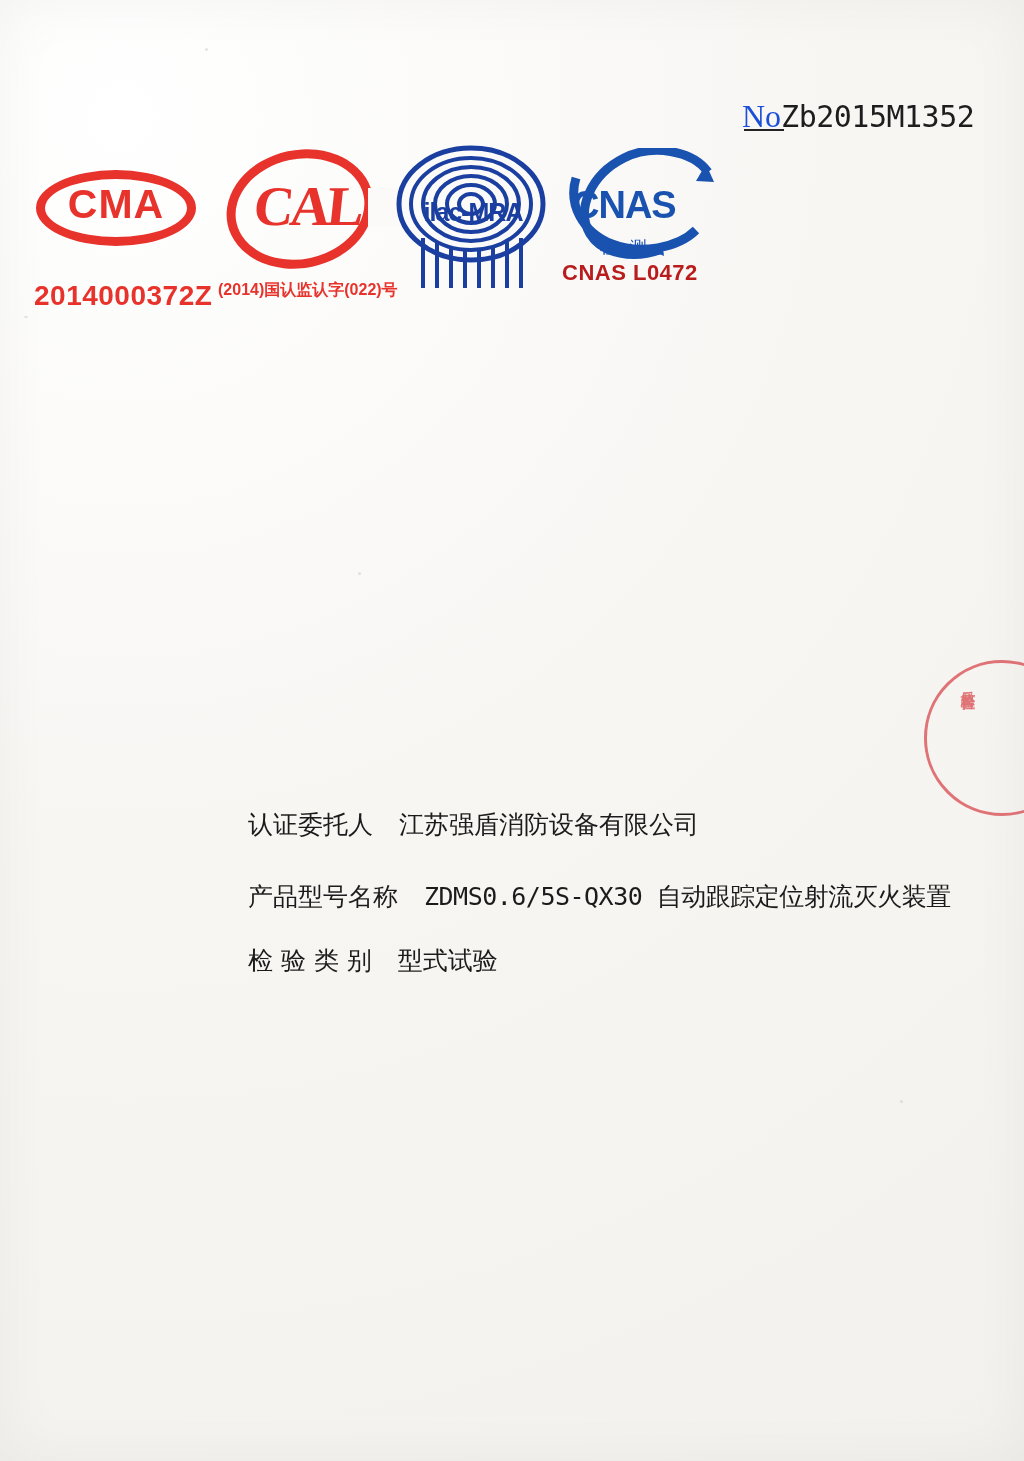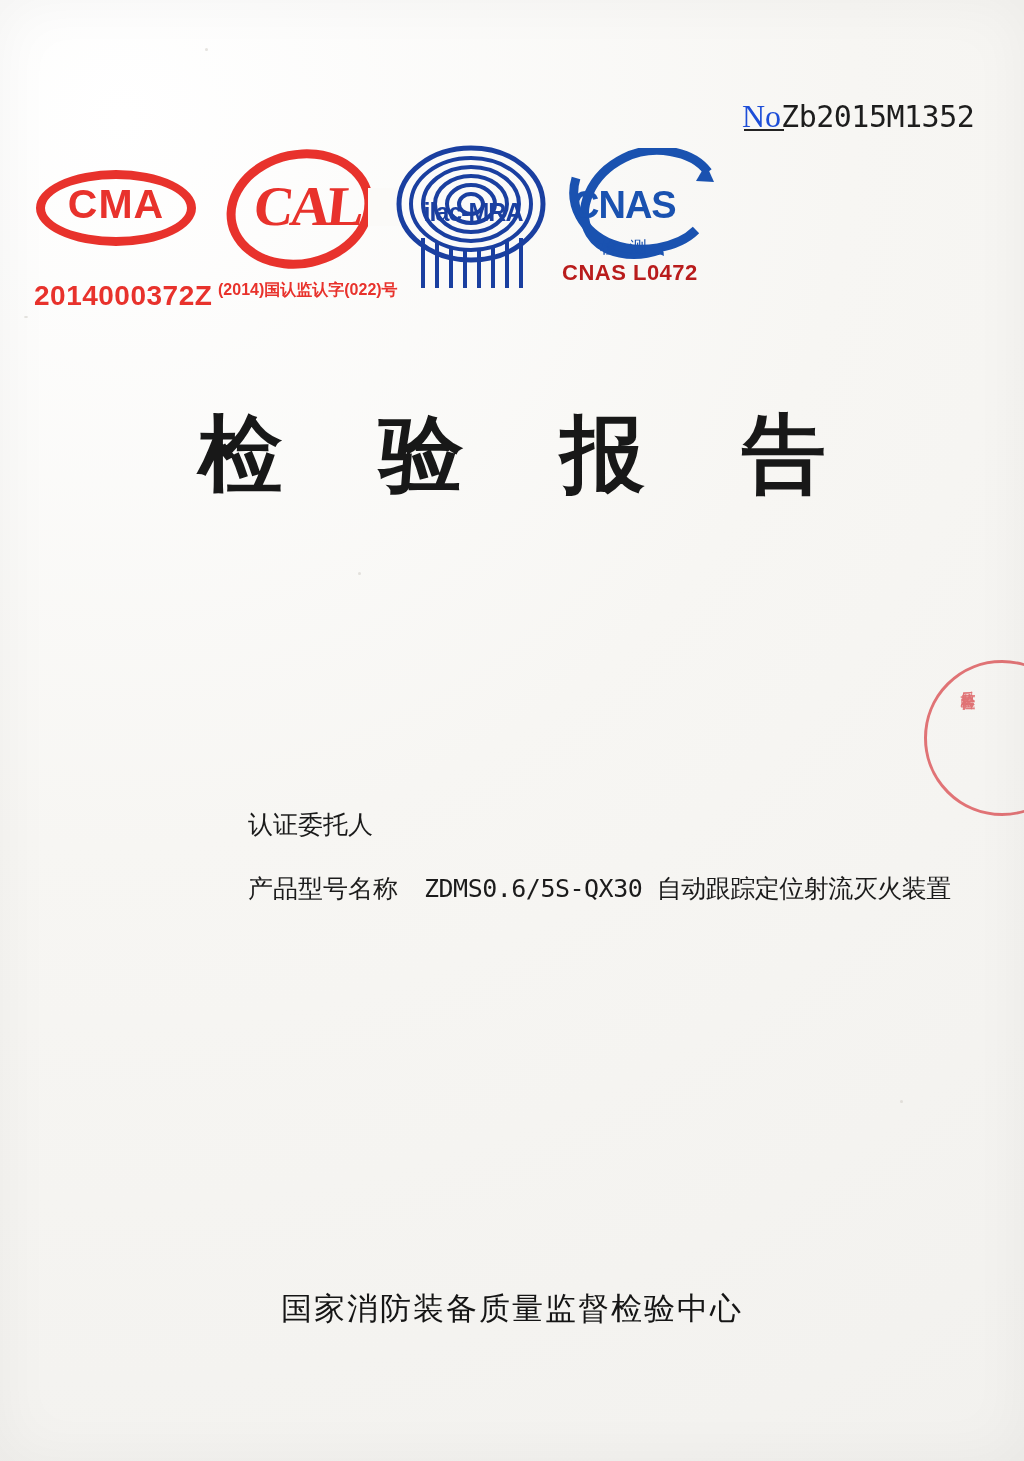--- a/index.html
+++ b/index.html
@@ -248,20 +248,21 @@
     font-family: "DejaVu Sans", "Liberation Sans", sans-serif;
   }
   .field-value {
     margin-left: 26px;
     white-space: nowrap;
     font-family: "DejaVu Sans", "Liberation Sans", sans-serif;
   }
   .field-value.mono {
     font-family: "DejaVu Sans Mono", monospace;
     letter-spacing: -0.5px;
+    margin-top: 8px;
   }
 
   
   .footer {
     position: absolute;
     left: 0;
     top: 1288px;
     width: 1024px;
     text-align: center;
     font-size: 31px;
@@ -363,32 +364,35 @@
       <div class="cnas-cn">检 测</div>
       <div class="cnas-code">CNAS L0472</div>
     </div>
   </div>
 
   <div class="no-block">
     <span class="no-label">No</span>
     <span class="no-value">Zb2015M1352</span>
   </div>
 
-  <div class="title">检 验 报 告</div>
 
   <div class="fields">
     <div class="field-row">
       <span class="field-label">认证委托人</span>
+      <span class="field-value">江苏强盾消防设备有限公司</span>
     </div>
     <div class="field-row">
       <span class="field-label">产品型号名称</span>
       <span class="field-value mono">ZDMS0.6/5S-QX30 自动跟踪定位射流灭火装置</span>
     </div>
+    <div class="field-row">
+      <span class="field-label">检 验 类 别</span>
+      <span class="field-value">型式试验</span>
+    </div>
   </div>
 
-  <div class="footer">国家消防装备质量监督检验中心</div>
 
   <div class="stamp">
     <div class="stamp-inner">质量监督检验</div>
   </div>
 
   <div class="edge-shadow"></div>
 </div>
 
 </body></html>

